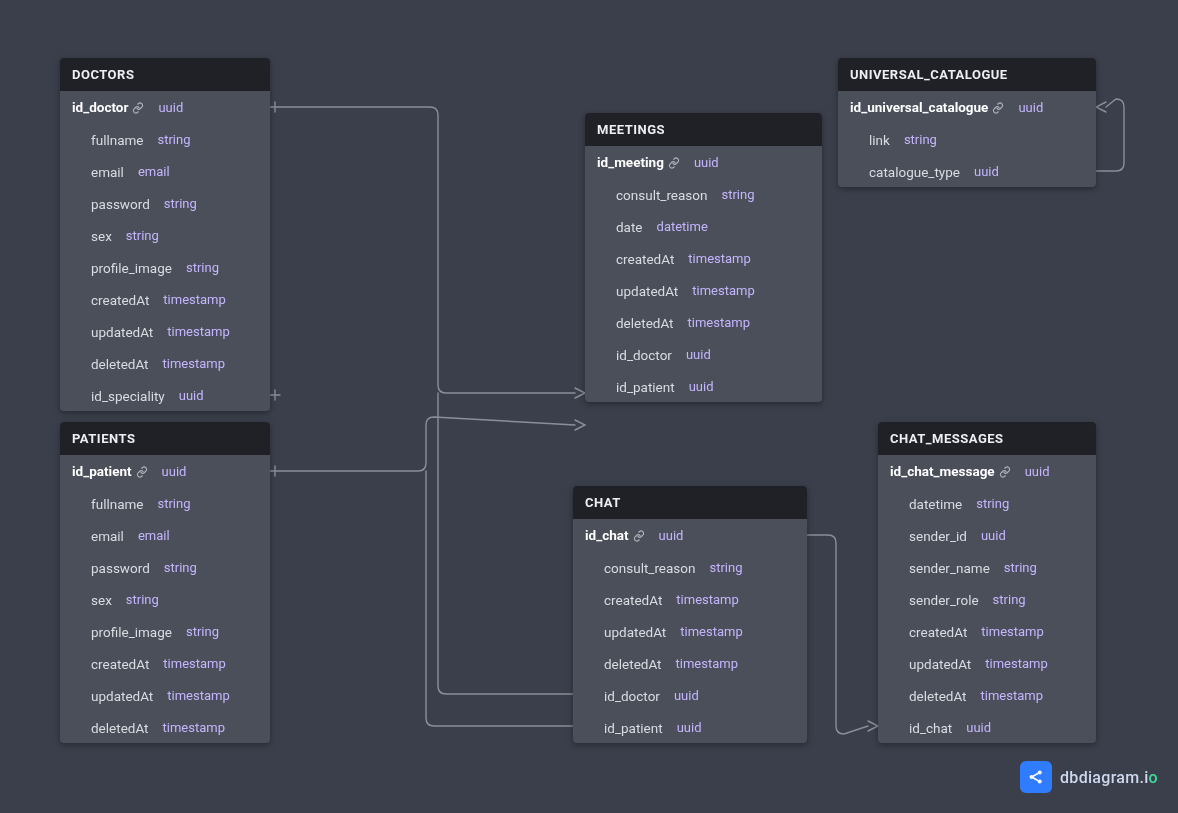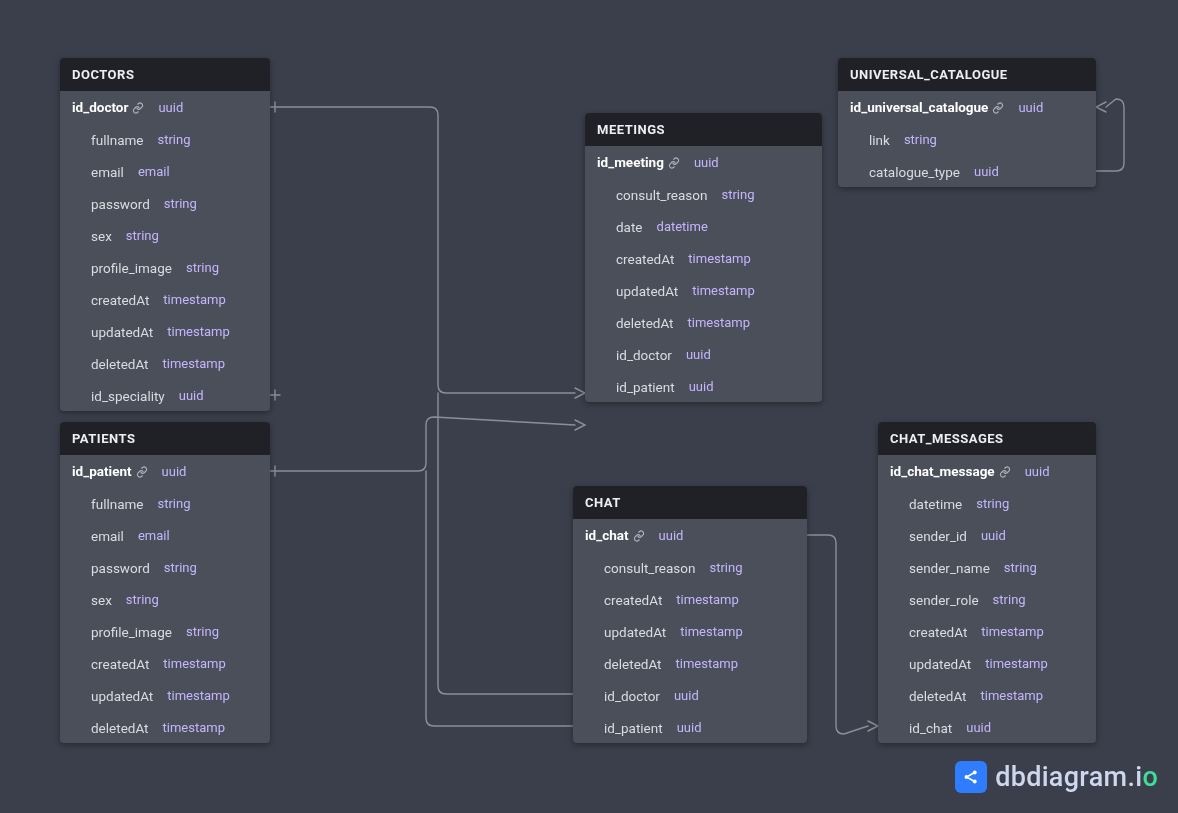--- a/index.html
+++ b/index.html
@@ -69,21 +69,21 @@
   #t-chatmsg   { left: 878px; top: 422px; width: 218px; }
 
   .watermark {
     position: absolute;
     right: 20px;
     bottom: 20px;
     display: flex;
     align-items: center;
     gap: 8px;
     color: #d9e5ff;
-    font-size: 27px;
+    font-size: 16px;
     font-weight: 500;
   }
   .watermark .wm-badge {
     width: 32px; height: 32px;
     background: #2f7cff;
     border-radius: 6px;
     display: flex; align-items:center; justify-content:center;
   }
   .watermark .dot-i { color: #ffffff; }
   .watermark .dot-o { color: #3ddc97; }

